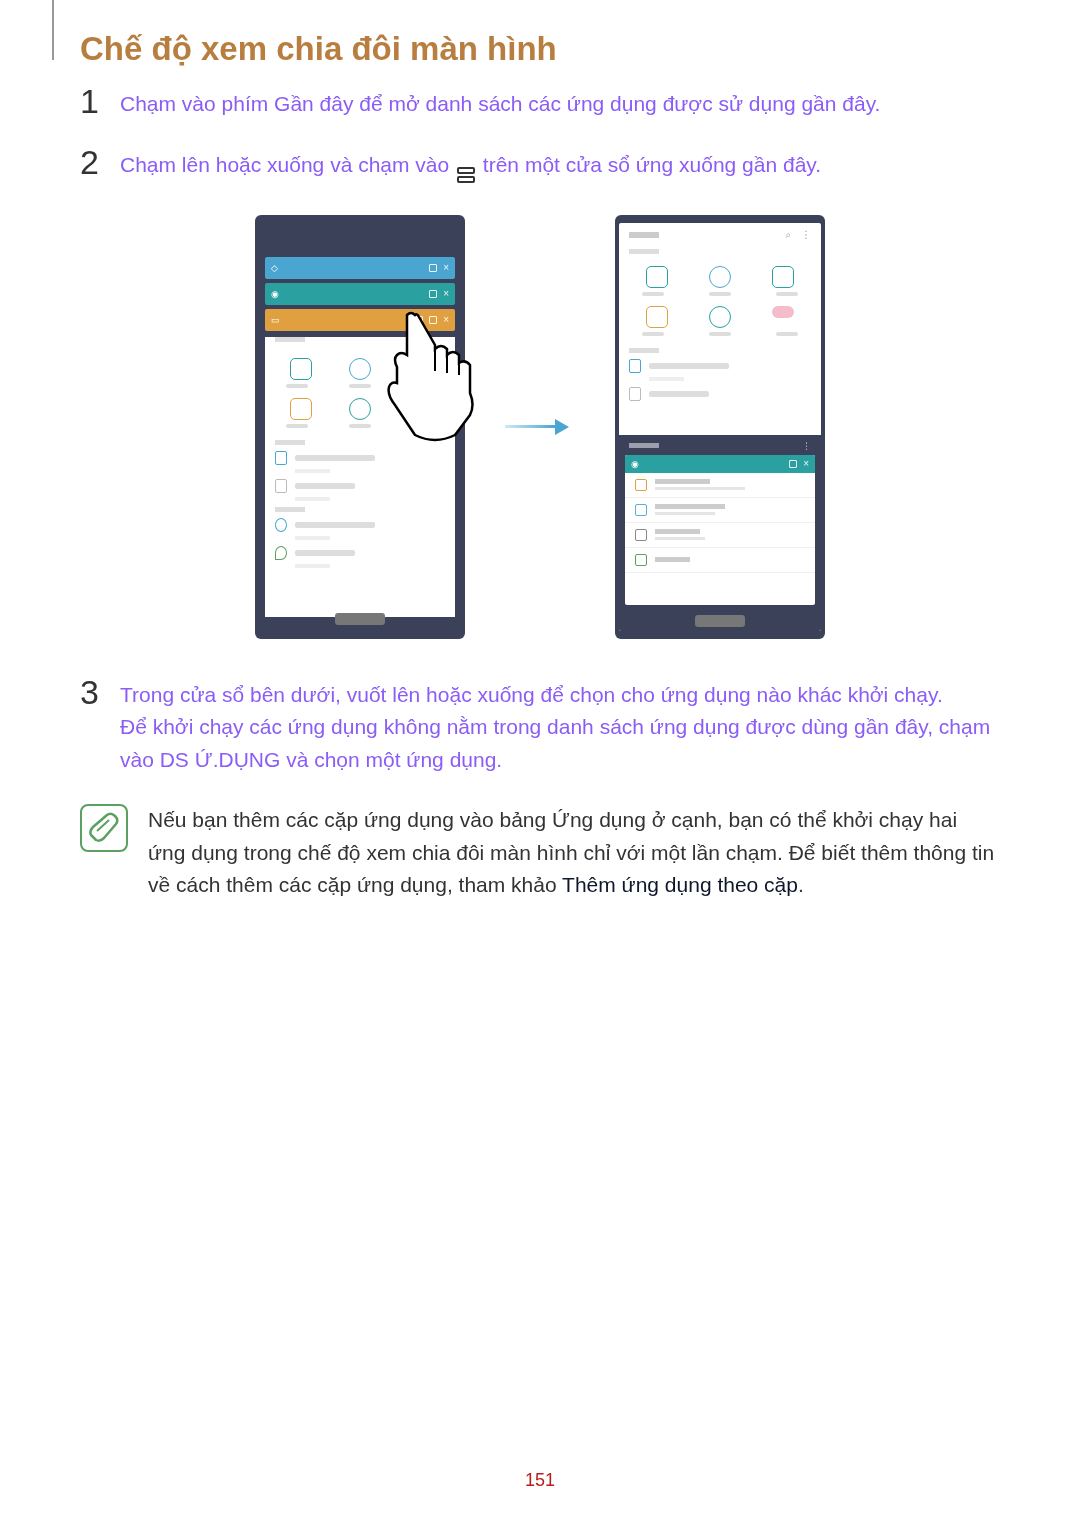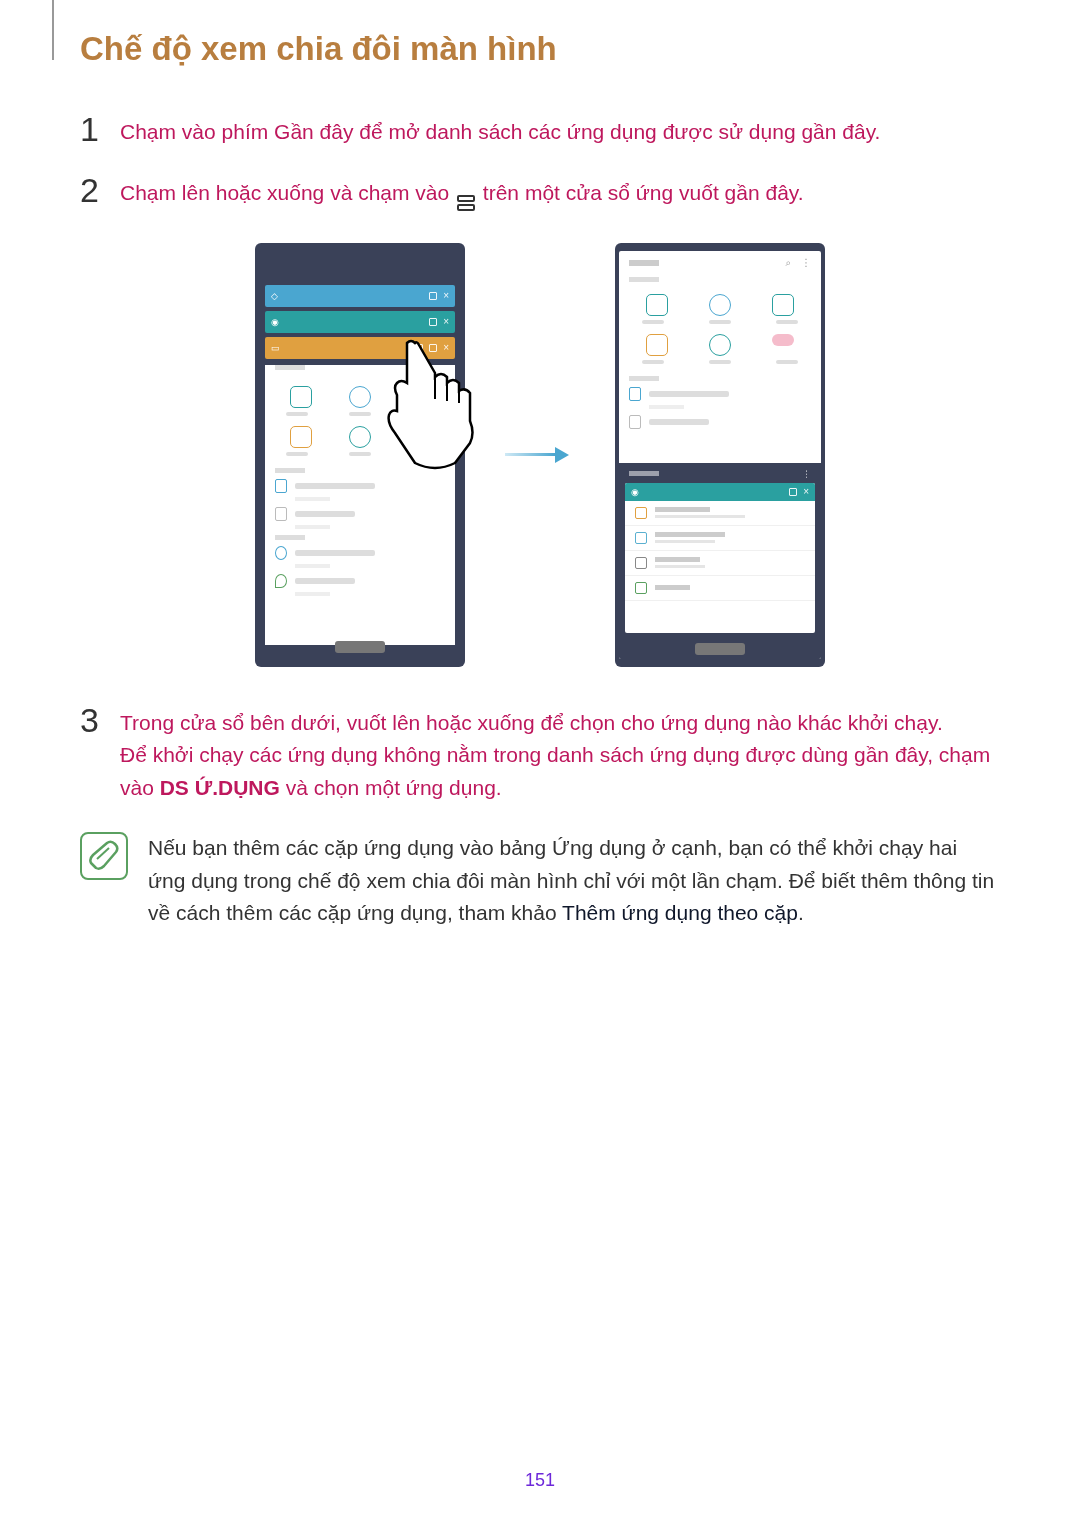--- a/index.html
+++ b/index.html
@@ -25,58 +25,58 @@
   .breadcrumb {
     font-size: 20px;
     color: #555;
     margin-bottom: 60px;
     margin-left: 0;
   }
   .title {
     color: #b87e3f;
     font-size: 33px;
     font-weight: bold;
-    margin-bottom: 48px;
+    margin-bottom: 20px;
   }
   .step {
     display: flex;
     align-items: flex-start;
     margin-bottom: 28px;
   }
   .step-num {
     font-size: 34px;
     color: #333;
     font-weight: 300;
     min-width: 40px;
     line-height: 1;
     margin-top: -4px;
   }
   .step-body {
     flex: 1;
     font-size: 21px;
-    color: #be185d;
+    color: #8b5cf6;
     line-height: 1.55;
   }
   .split-icon {
     display: inline-flex;
     flex-direction: column;
     width: 18px;
     height: 18px;
     vertical-align: -2px;
     margin: 0 2px;
   }
   .split-icon span {
     display: block;
     width: 100%;
     height: 7px;
     border: 2px solid #333;
     border-radius: 2px;
   }
   .split-icon span:first-child { margin-bottom: 2px; }
-  .bold { font-weight: bold; }
+  .bold { font-weight: normal; }
   .link { color: #0f172a; }
   .illustration {
     display: flex;
     justify-content: center;
     align-items: center;
     gap: 40px;
     margin: 30px 0 40px 0;
   }
   .phone {
     width: 210px;
@@ -229,21 +229,21 @@
     font-size: 21px;
     color: #333;
     line-height: 1.55;
   }
   .page-num {
     position: absolute;
     bottom: 36px;
     left: 50%;
     transform: translateX(-50%);
     font-size: 18px;
-    color: #6d28d9;
+    color: #b91c1c;
   }
   .teal-icon { color: #2aa0a0; }
   .orange-icon { color: #e0a040; }
   .blue-icon { color: #4aa6d0; }
 </style>
 </head>
 <body>
 
 <div class="left-margin"></div>
 
@@ -255,21 +255,21 @@
     <div class="step-num">1</div>
     <div class="step-body">Chạm vào phím Gần đây để mở danh sách các ứng dụng được sử dụng gần đây.</div>
   </div>
 
   <div class="step">
     <div class="step-num">2</div>
     <div class="step-body">
       <span>Chạm lên hoặc xuống và chạm vào </span><span class="split-icon">
           <span></span>
           <span></span>
-        </span><span> trên một cửa sổ ứng vuốt gần đây.</span>
+        </span><span> trên một cửa sổ ứng xuống gần đây.</span>
     </div>
   </div>
 
   <div class="illustration">
 
     <div class="phone">
       <div class="phone-inner" style="background:#3a4158;">
         <div style="height:30px"></div>
         <div class="recent-card blue">
           <span style="margin-right:auto;color:#fff;font-size:9px;">◇</span>

